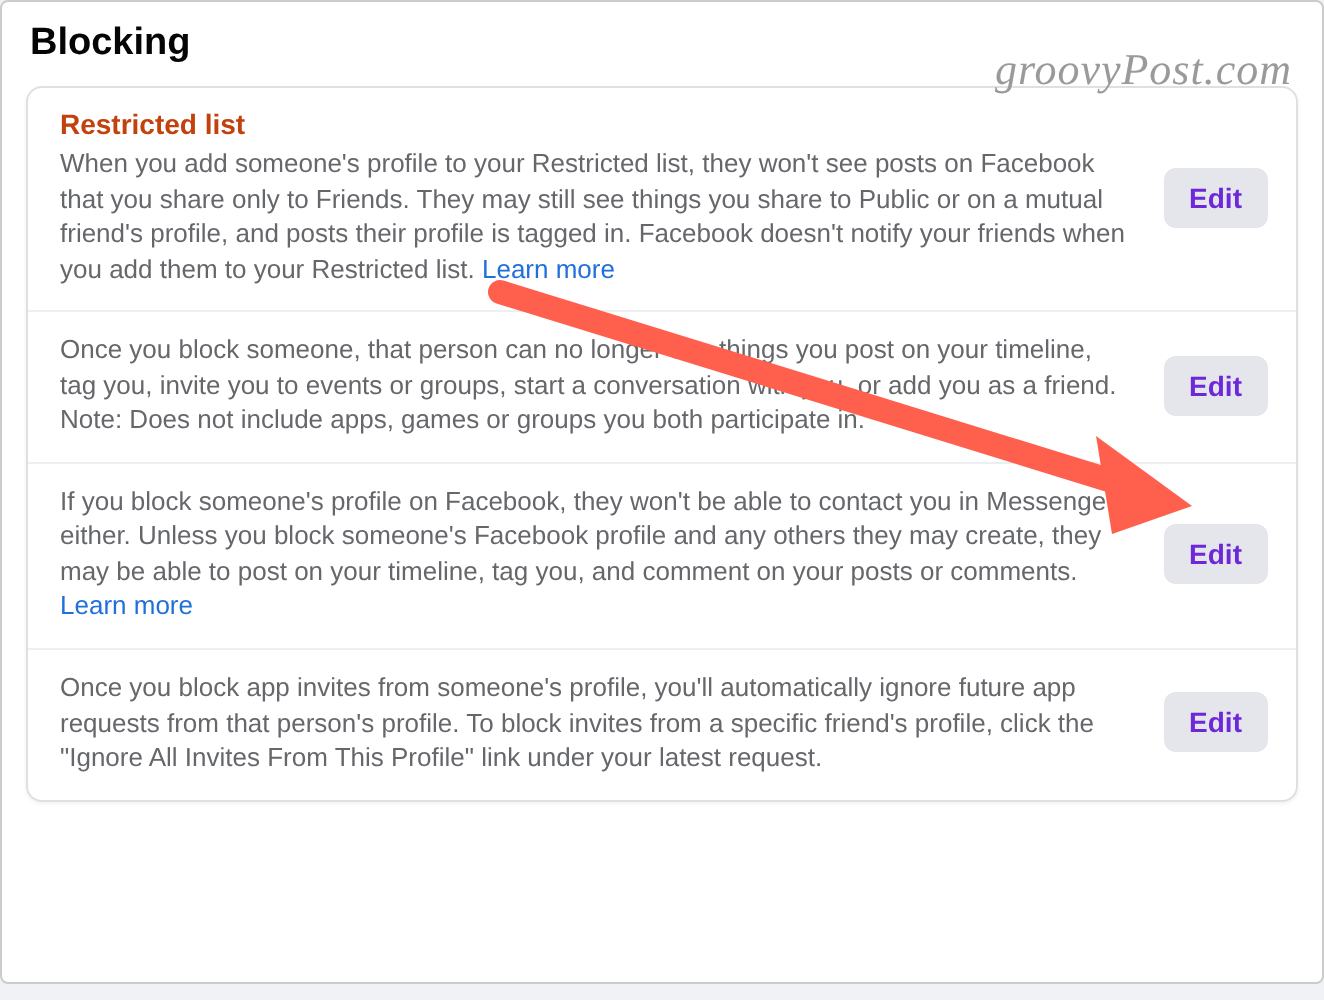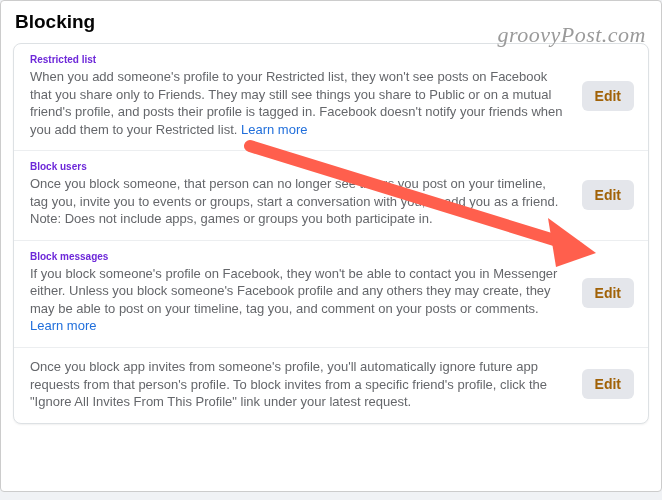--- a/index.html
+++ b/index.html
@@ -42,43 +42,43 @@
 .section {
   display: flex;
   align-items: center;
   justify-content: space-between;
   padding: 10px 14px 12px 16px;
   border-top: 1px solid #eceef0;
 }
 .section:first-of-type { border-top: none; }
 .section-text { flex: 1; padding-right: 14px; }
 .section-title {
-  font-size: 10px;
+  font-size: 14px;
   font-weight: 600;
-  color: #6d28d9;
+  color: #c2410c;
   margin-bottom: 3px;
 }
 .section-desc {
   font-size: 13px;
   line-height: 1.35;
   color: #65676b;
 }
 .learn-more {
   color: #216fdb;
   font-weight: 500;
   cursor: pointer;
   text-align: right;
 }
 .edit-btn {
   background: #e4e6eb;
   border: none;
   border-radius: 6px;
   font-size: 14px;
   font-weight: 600;
-  color: #a16207;
+  color: #6d28d9;
   padding: 7px 13px;
   cursor: pointer;
   min-width: 48px;
 }
 .watermark {
   position: absolute;
   top: 22px;
   right: 16px;
   font-family: Georgia, 'Times New Roman', serif;
   font-style: italic;
@@ -106,31 +106,29 @@
         <div class="section-title">Restricted list</div>
         <div class="section-desc">
           <span>When you add someone's profile to your Restricted list, they won't see posts on Facebook that you share only to Friends. They may still see things you share to Public or on a mutual friend's profile, and posts their profile is tagged in. Facebook doesn't notify your friends when you add them to your Restricted list. </span><span class="learn-more">Learn more</span>
         </div>
       </div>
       <button class="edit-btn">Edit</button>
     </div>
 
     <div class="section">
       <div class="section-text">
-        <div class="section-title">Block users</div>
         <div class="section-desc">
           <span>Once you block someone, that person can no longer see things you post on your timeline, tag you, invite you to events or groups, start a conversation with you, or add you as a friend. Note: Does not include apps, games or groups you both participate in.</span>
         </div>
       </div>
       <button class="edit-btn">Edit</button>
     </div>
 
     <div class="section">
       <div class="section-text">
-        <div class="section-title">Block messages</div>
         <div class="section-desc">
           <span>If you block someone's profile on Facebook, they won't be able to contact you in Messenger either. Unless you block someone's Facebook profile and any others they may create, they may be able to post on your timeline, tag you, and comment on your posts or comments. </span><span class="learn-more">Learn more</span>
         </div>
       </div>
       <button class="edit-btn">Edit</button>
     </div>
 
     <div class="section">
       <div class="section-text">
         <div class="section-desc">

